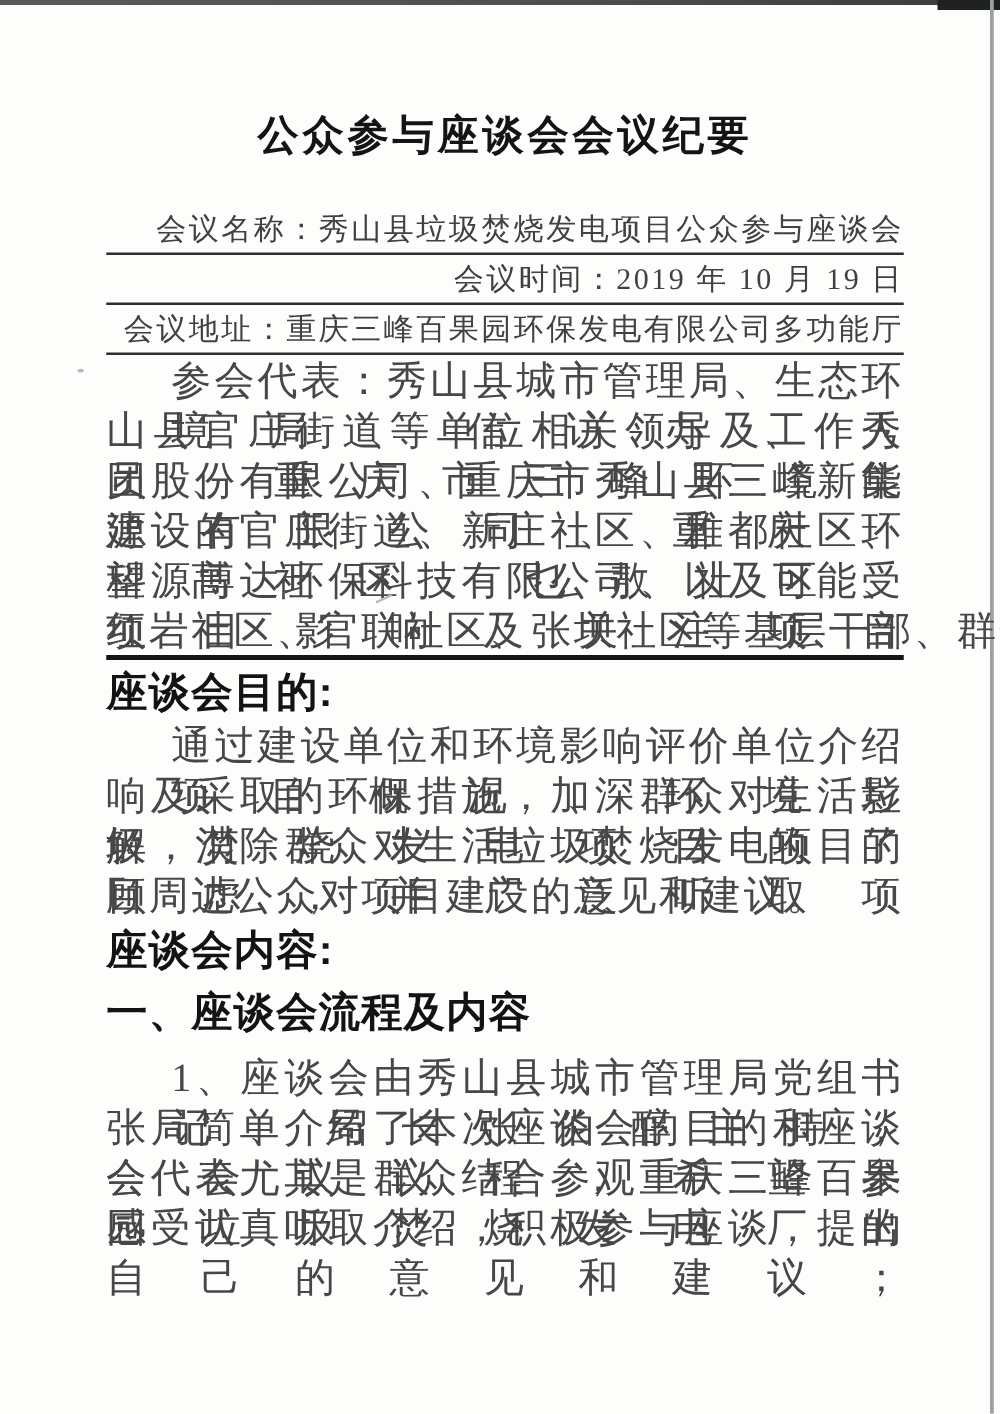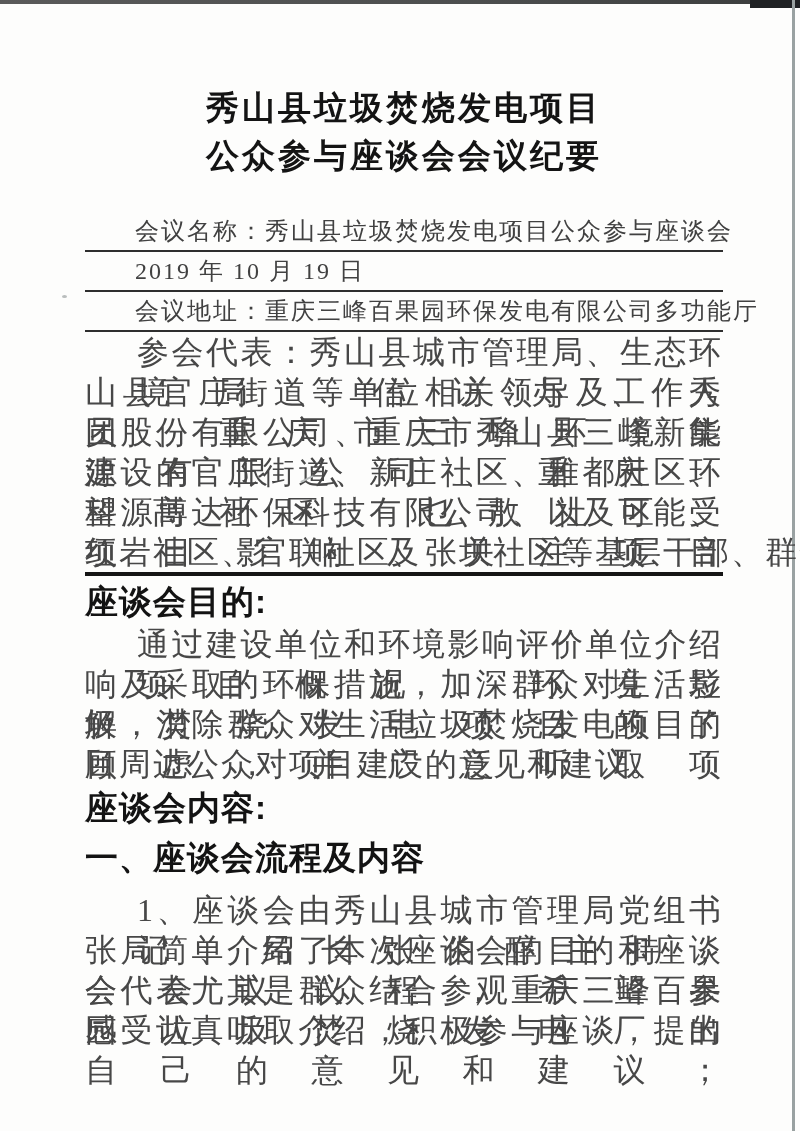--- a/index.html
+++ b/index.html
@@ -31,20 +31,21 @@
     font-weight:bold; font-size:33px; line-height:48px;
     letter-spacing:3px; color:#141414;
   }
 
   .meta { margin-top:32px; }
   .meta-row {
     height:38px; border-bottom:2px solid #2e2e2e;
     display:flex; align-items:center; padding-left:50px;
     font-size:24px; color:#414141; letter-spacing:2px;
     white-space:nowrap;
+    justify-content:flex-end;
   }
 
   .para { font-size:32px; color:#474747; letter-spacing:2px; }
   .line { line-height:40px; height:40px; white-space:nowrap; }
   .line.stretch { text-align:justify; text-align-last:justify; white-space:normal; }
   .line.indent { padding-left:52px; }
 
   .participants-block { border-bottom:4px solid #151515; }
 
   .heading {
@@ -61,30 +62,30 @@
 </head>
 <body>
 
 <div class="scan-top"></div>
 <div class="scan-top-right"></div>
 <div class="scan-right"></div>
 
 <div class="content">
 
   <div class="doc-title">
-    <div>秀山县垃圾焚烧发电项目</div>
     <div>公众参与座谈会会议纪要</div>
   </div>
 
   <div class="meta">
     <div class="meta-row">
       <span>会议名称：</span>
         <span>秀山县垃圾焚烧发电项目公众参与座谈会</span>
     </div>
     <div class="meta-row">
+      <span>会议时间：</span>
         <span>2019 年 10 月 19 日</span>
     </div>
     <div class="meta-row">
       <span>会议地址：</span>
         <span>重庆三峰百果园环保发电有限公司多功能厅</span>
     </div>
   </div>
 
   <div class="para participants-block">
     <div class="line indent stretch">参会代表：秀山县城市管理局、生态环境局、信访办、秀</div>

